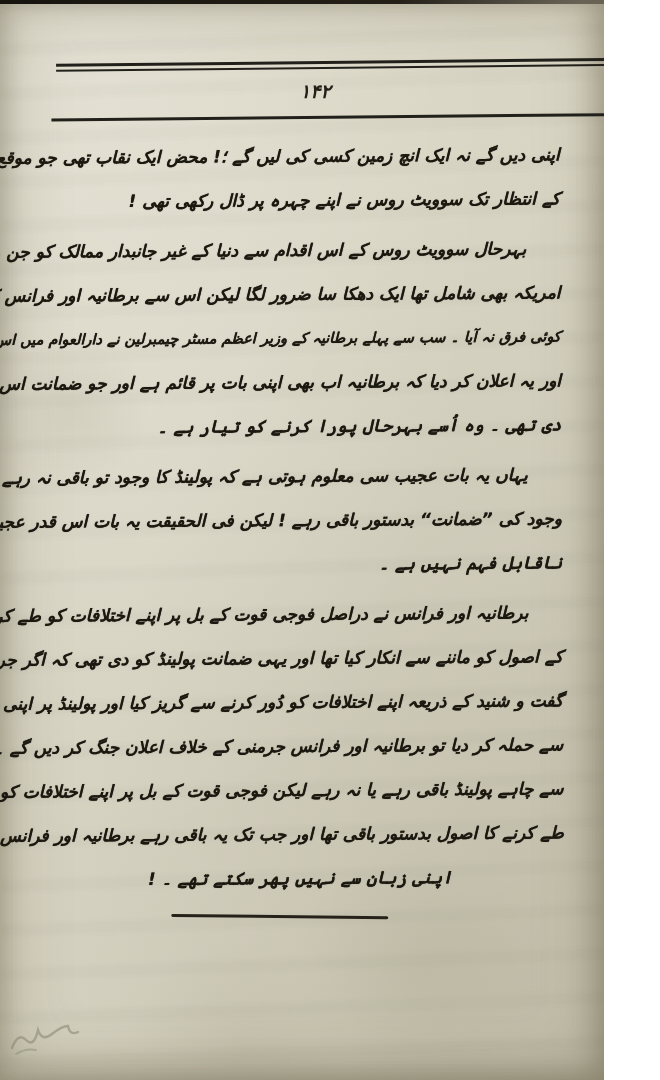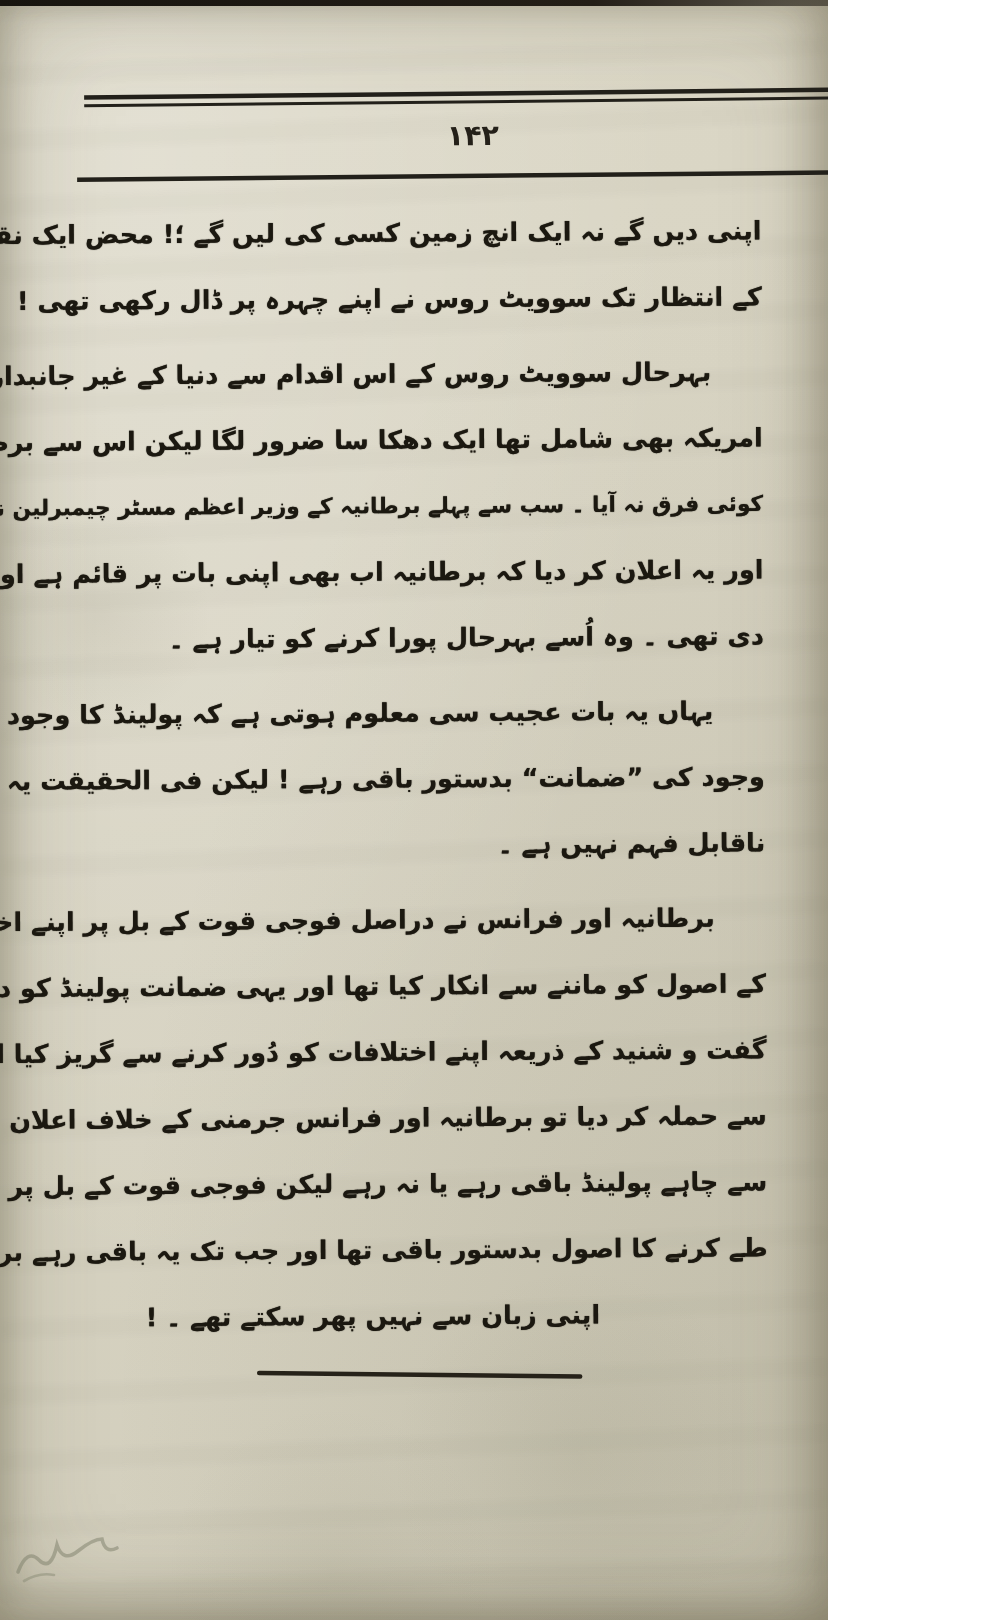--- a/index.html
+++ b/index.html
@@ -3,31 +3,32 @@
 <meta charset="utf-8">
 <style>
   html, body {
     margin: 0; padding: 0;
     width: 660px; height: 1080px;
     overflow: hidden;
     font-family: "DejaVu Sans", sans-serif;
   }
   .page {
     position: relative;
-    width: 552px; height: 1080px;
+    width: 604px; height: 1080px;
     background:
       radial-gradient(ellipse at 18% 10%, rgba(255,255,255,0.22), rgba(255,255,255,0) 55%),
       radial-gradient(ellipse at 88% 92%, rgba(92,86,58,0.14), rgba(92,86,58,0) 60%),
       linear-gradient(160deg, #dcd8c7 0%, #d8d4c3 45%, #d1cdbb 100%);
     box-shadow:
       inset 0 0 70px rgba(82,74,48,0.28),
       inset -12px 0 26px rgba(82,74,48,0.18),
       inset 6px 0 18px rgba(82,74,48,0.10),
       inset 0 -14px 30px rgba(82,74,48,0.16);
     overflow: hidden;
+    font-style: italic;
   }
   .texture {
     position: absolute; inset: 0;
     background:
       repeating-linear-gradient(178deg,
         rgba(104,110,88,0.06) 0px, rgba(104,110,88,0.06) 12px,
         rgba(0,0,0,0) 12px, rgba(0,0,0,0) 44px);
     filter: blur(2px);
     opacity: 0.65;
     pointer-events: none;

